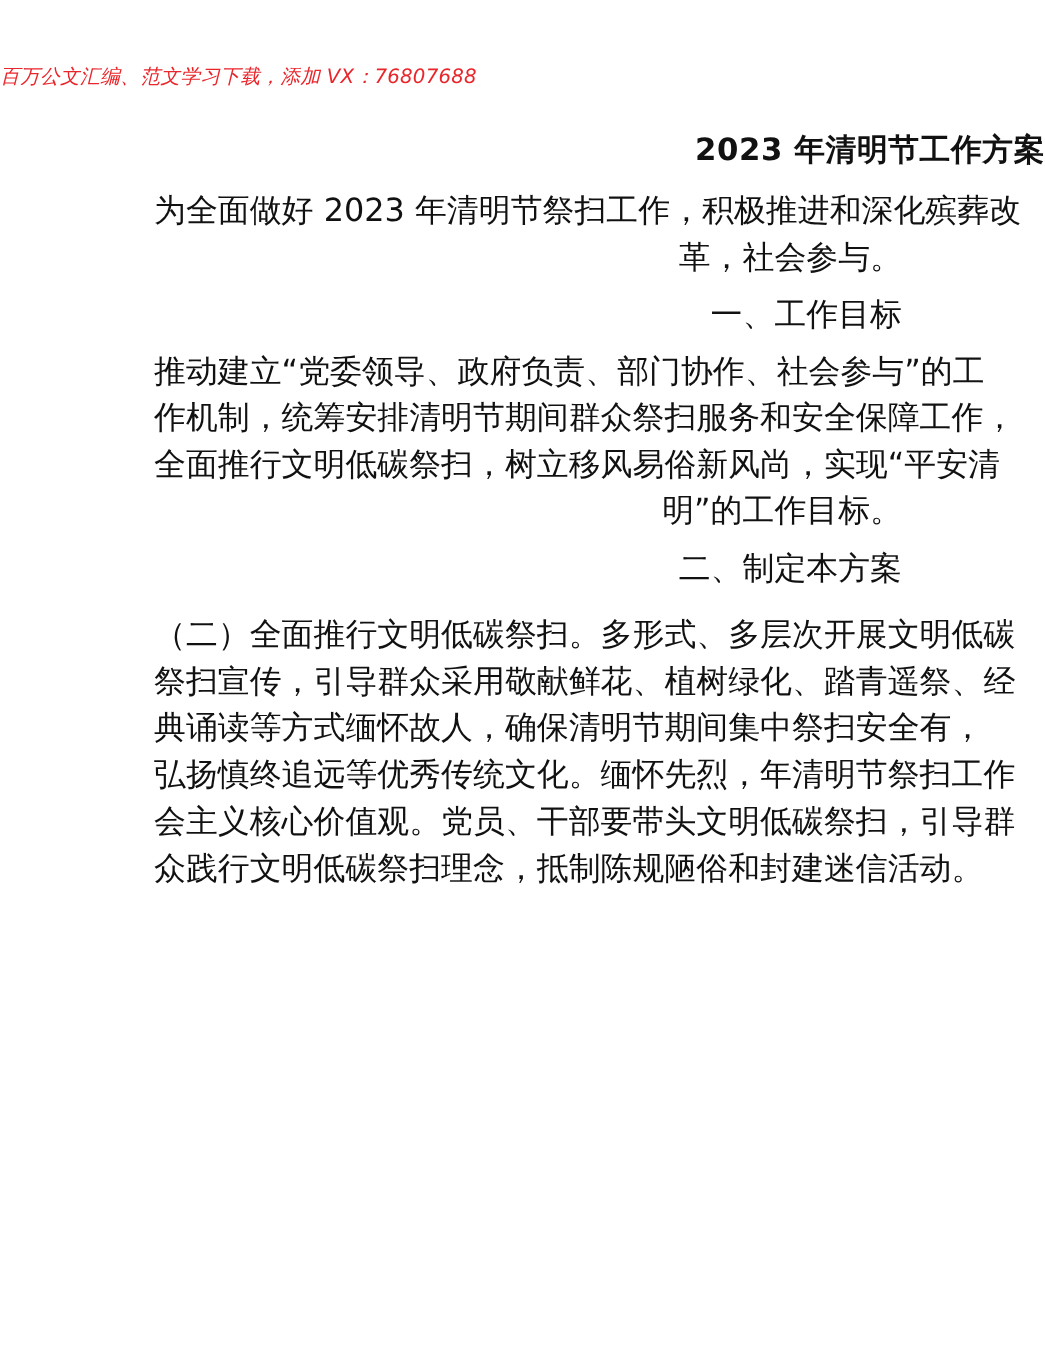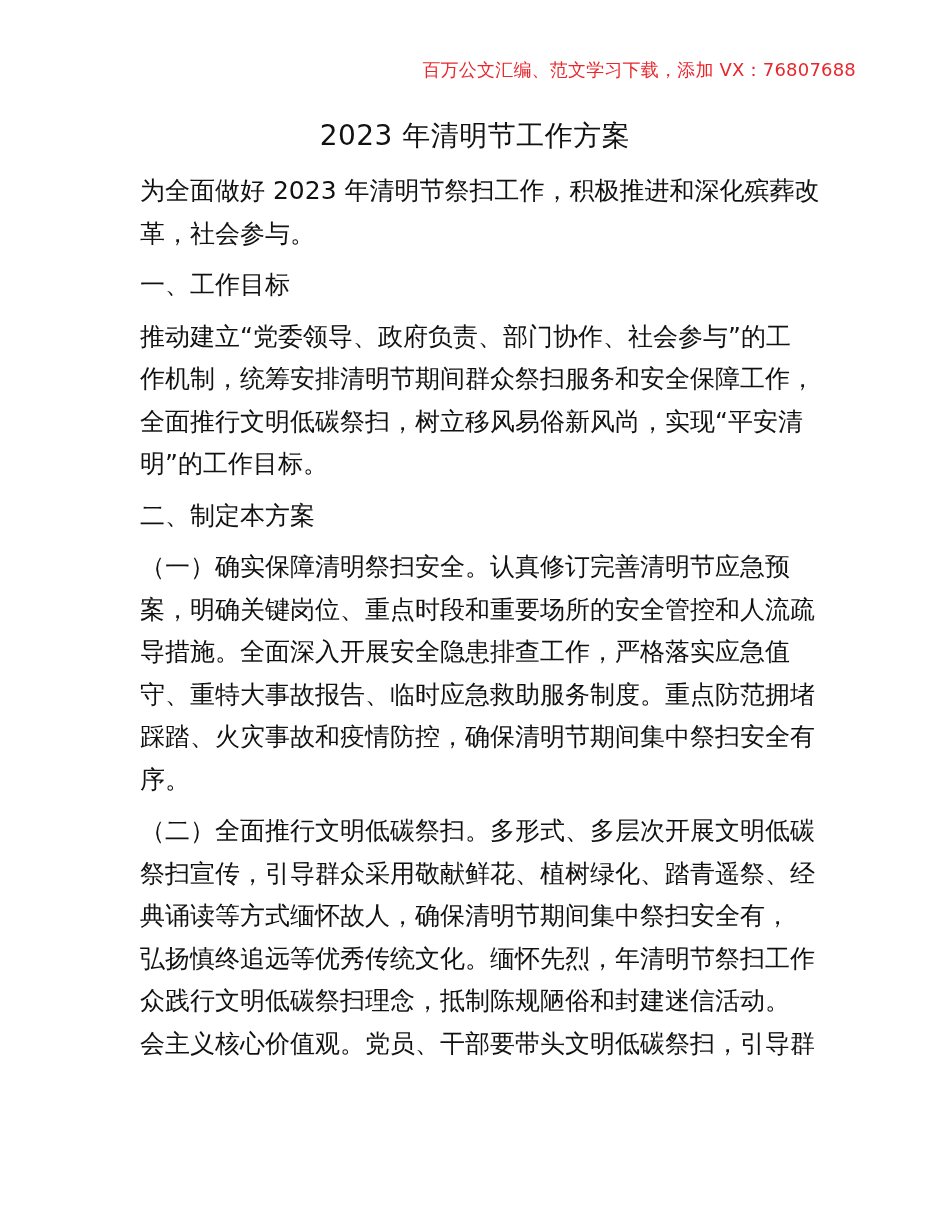--- a/index.html
+++ b/index.html
@@ -20,44 +20,46 @@
       left: 0; top: 0;
       width: 950px;
       height: 1230px;
       background: #ffffff;
     }
     .watermark {
       position: absolute;
       top: 56px;
       left: 0;
       width: 856px;
-      text-align: right;
+      text-align: left;
       font-size: 18px;
       line-height: 28px;
       color: #e8262b;
       letter-spacing: 0.2px;
+      font-style: italic;
     }
     .title {
       position: absolute;
       top: 112px;
       left: 0;
       width: 950px;
       text-align: center;
       font-size: 28px;
       line-height: 48px;
       color: #111111;
       letter-spacing: 0.5px;
     }
     .body {
       position: absolute;
       top: 170px;
       left: 140px;
       width: 680px;
-      font-size: 25px;
+      font-size: 29px;
       color: #111111;
+      text-align: right;
     }
     .para {
       margin: 0;
       line-height: 42.5px;
       white-space: nowrap;
     }
     .para .ln {
       display: block;
       height: 42.5px;
     }
@@ -65,21 +67,21 @@
       height: 9px;
     }
   </style>
 </head>
 <body>
 
 <div class="page">
 
   <div class="watermark">百万公文汇编、范文学习下载，添加 VX：76807688</div>
 
-  <h1 class="title" style="margin:0;font-weight:normal;">2023 年清明节工作方案</h1>
+  <h1 class="title" style="margin:0;font-weight:bold;text-align:right;">2023 年清明节工作方案</h1>
 
   <div class="body">
 
     <p class="para">
       <span class="ln">为全面做好 2023 年清明节祭扫工作，积极推进和深化殡葬改</span>
       <span class="ln">革，社会参与。</span>
     </p>
     <div class="gap"></div>
 
     <p class="para">
@@ -93,33 +95,25 @@
       <span class="ln">全面推行文明低碳祭扫，树立移风易俗新风尚，实现“平安清</span>
       <span class="ln">明”的工作目标。</span>
     </p>
     <div class="gap"></div>
 
     <p class="para">
       <span class="ln">二、制定本方案</span>
     </p>
     <div class="gap"></div>
 
-    <p class="para">
-      <span class="ln">（一）确实保障清明祭扫安全。认真修订完善清明节应急预</span>
-      <span class="ln">案，明确关键岗位、重点时段和重要场所的安全管控和人流疏</span>
-      <span class="ln">导措施。全面深入开展安全隐患排查工作，严格落实应急值</span>
-      <span class="ln">守、重特大事故报告、临时应急救助服务制度。重点防范拥堵</span>
-      <span class="ln">踩踏、火灾事故和疫情防控，确保清明节期间集中祭扫安全有</span>
-      <span class="ln">序。</span>
-    </p>
     <div class="gap"></div>
 
     <p class="para">
       <span class="ln">（二）全面推行文明低碳祭扫。多形式、多层次开展文明低碳</span>
       <span class="ln">祭扫宣传，引导群众采用敬献鲜花、植树绿化、踏青遥祭、经</span>
       <span class="ln">典诵读等方式缅怀故人，确保清明节期间集中祭扫安全有，</span>
       <span class="ln">弘扬慎终追远等优秀传统文化。缅怀先烈，年清明节祭扫工作</span>
+      <span class="ln">会主义核心价值观。党员、干部要带头文明低碳祭扫，引导群</span>
       <span class="ln">众践行文明低碳祭扫理念，抵制陈规陋俗和封建迷信活动。</span>
-      <span class="ln">会主义核心价值观。党员、干部要带头文明低碳祭扫，引导群</span>
     </p>
 
   </div>
 </div>
 
 </body></html>

